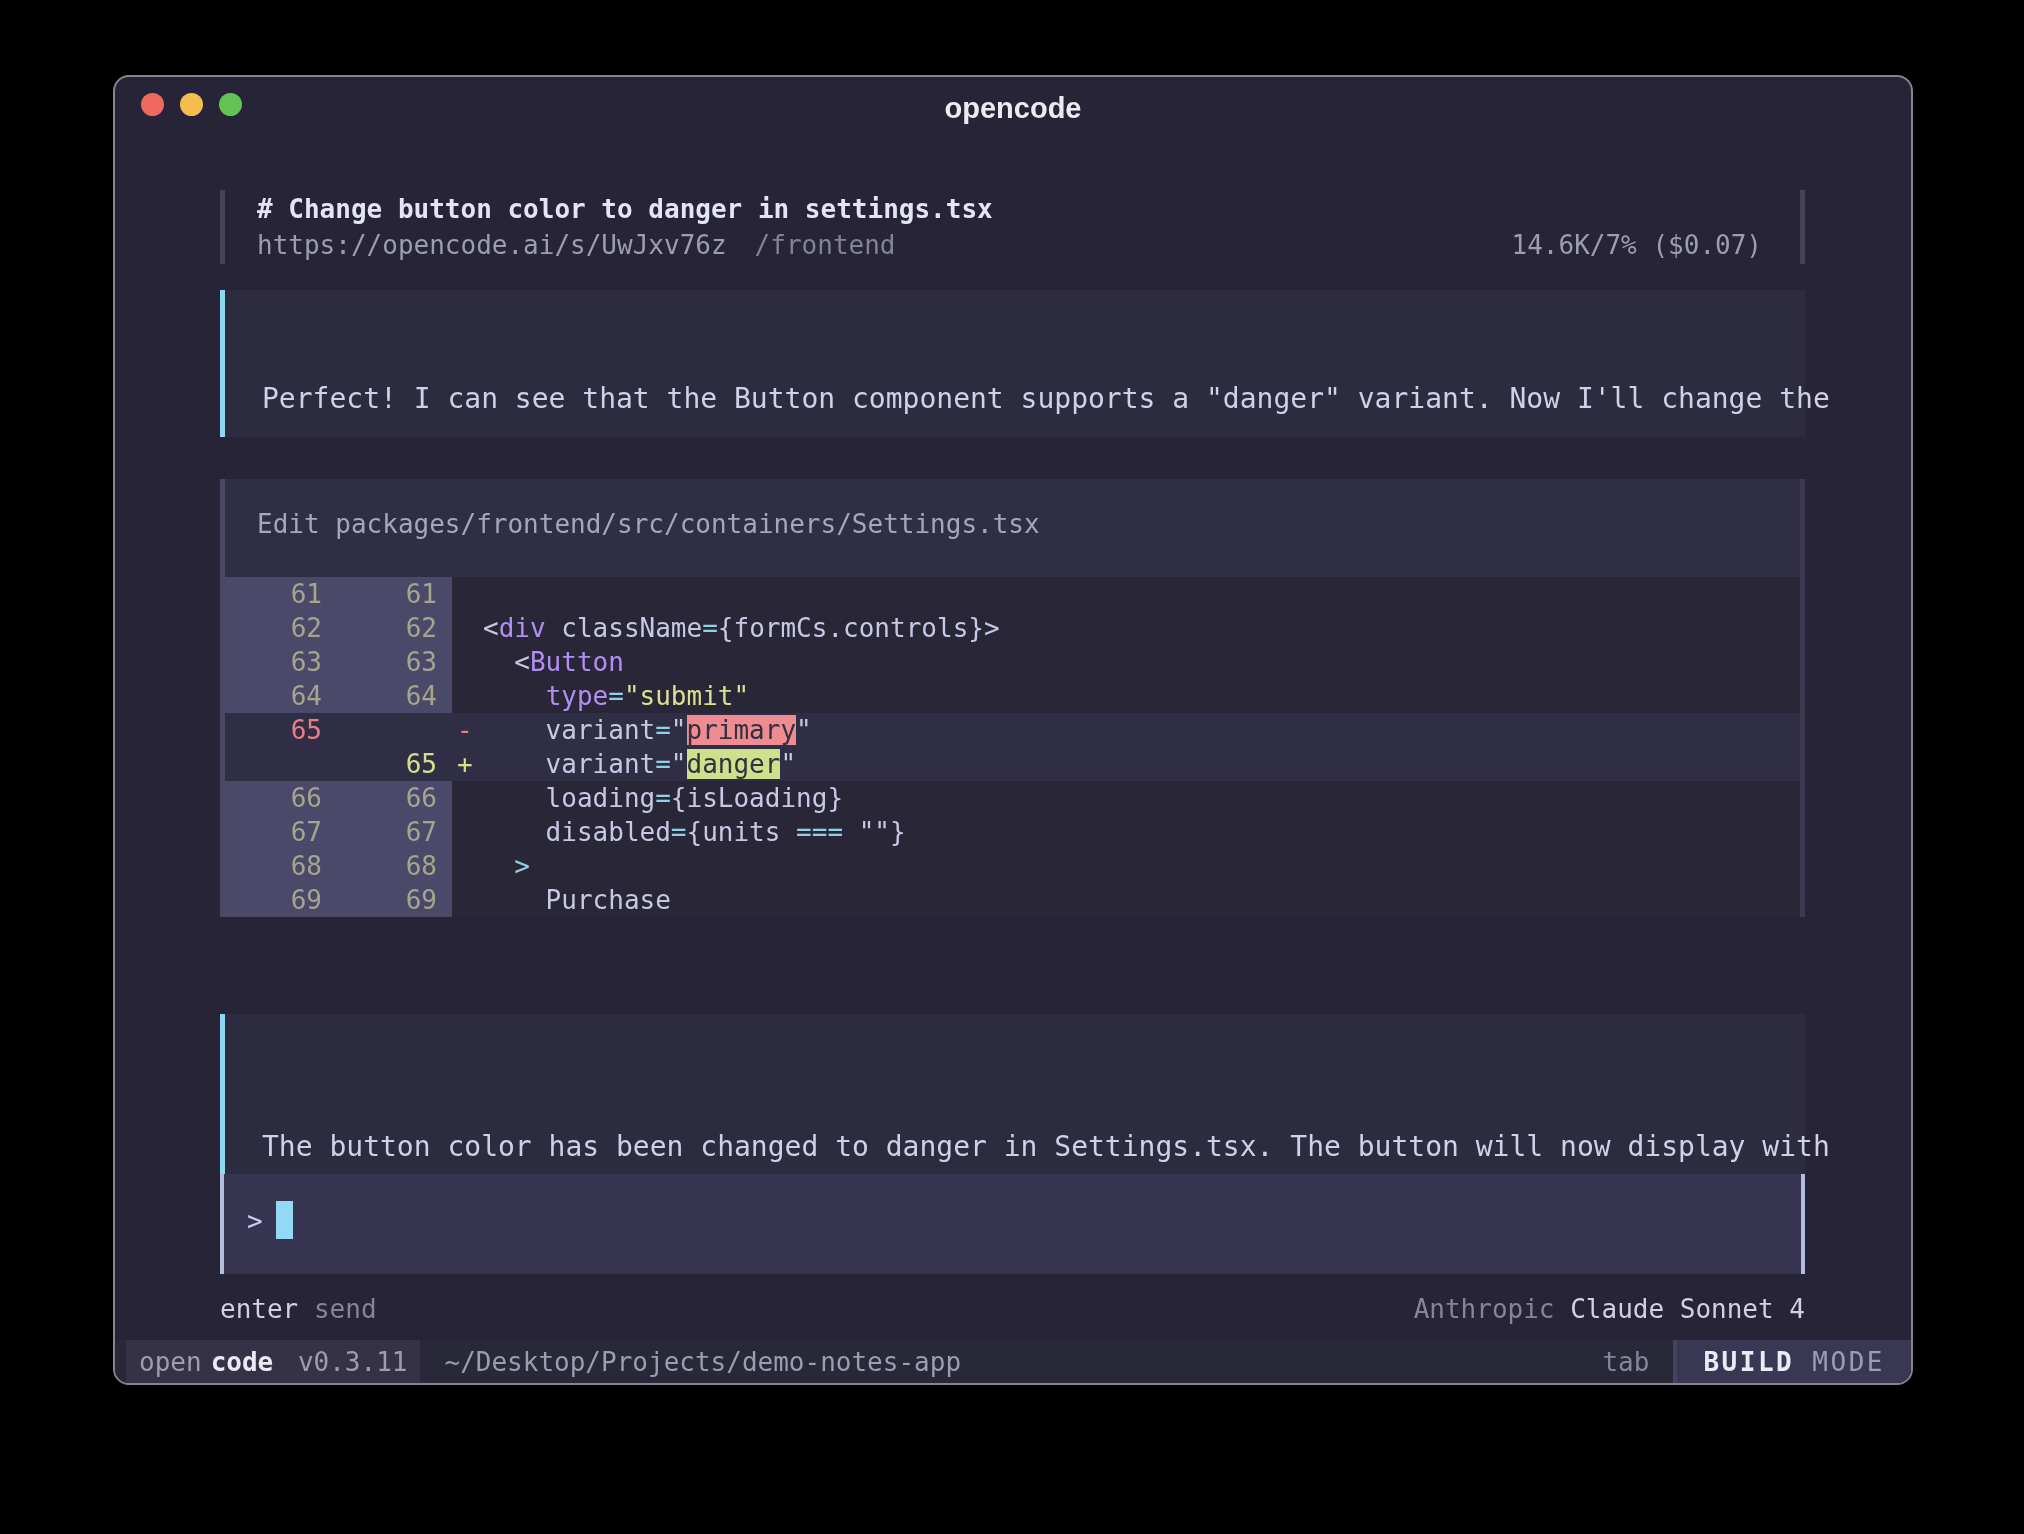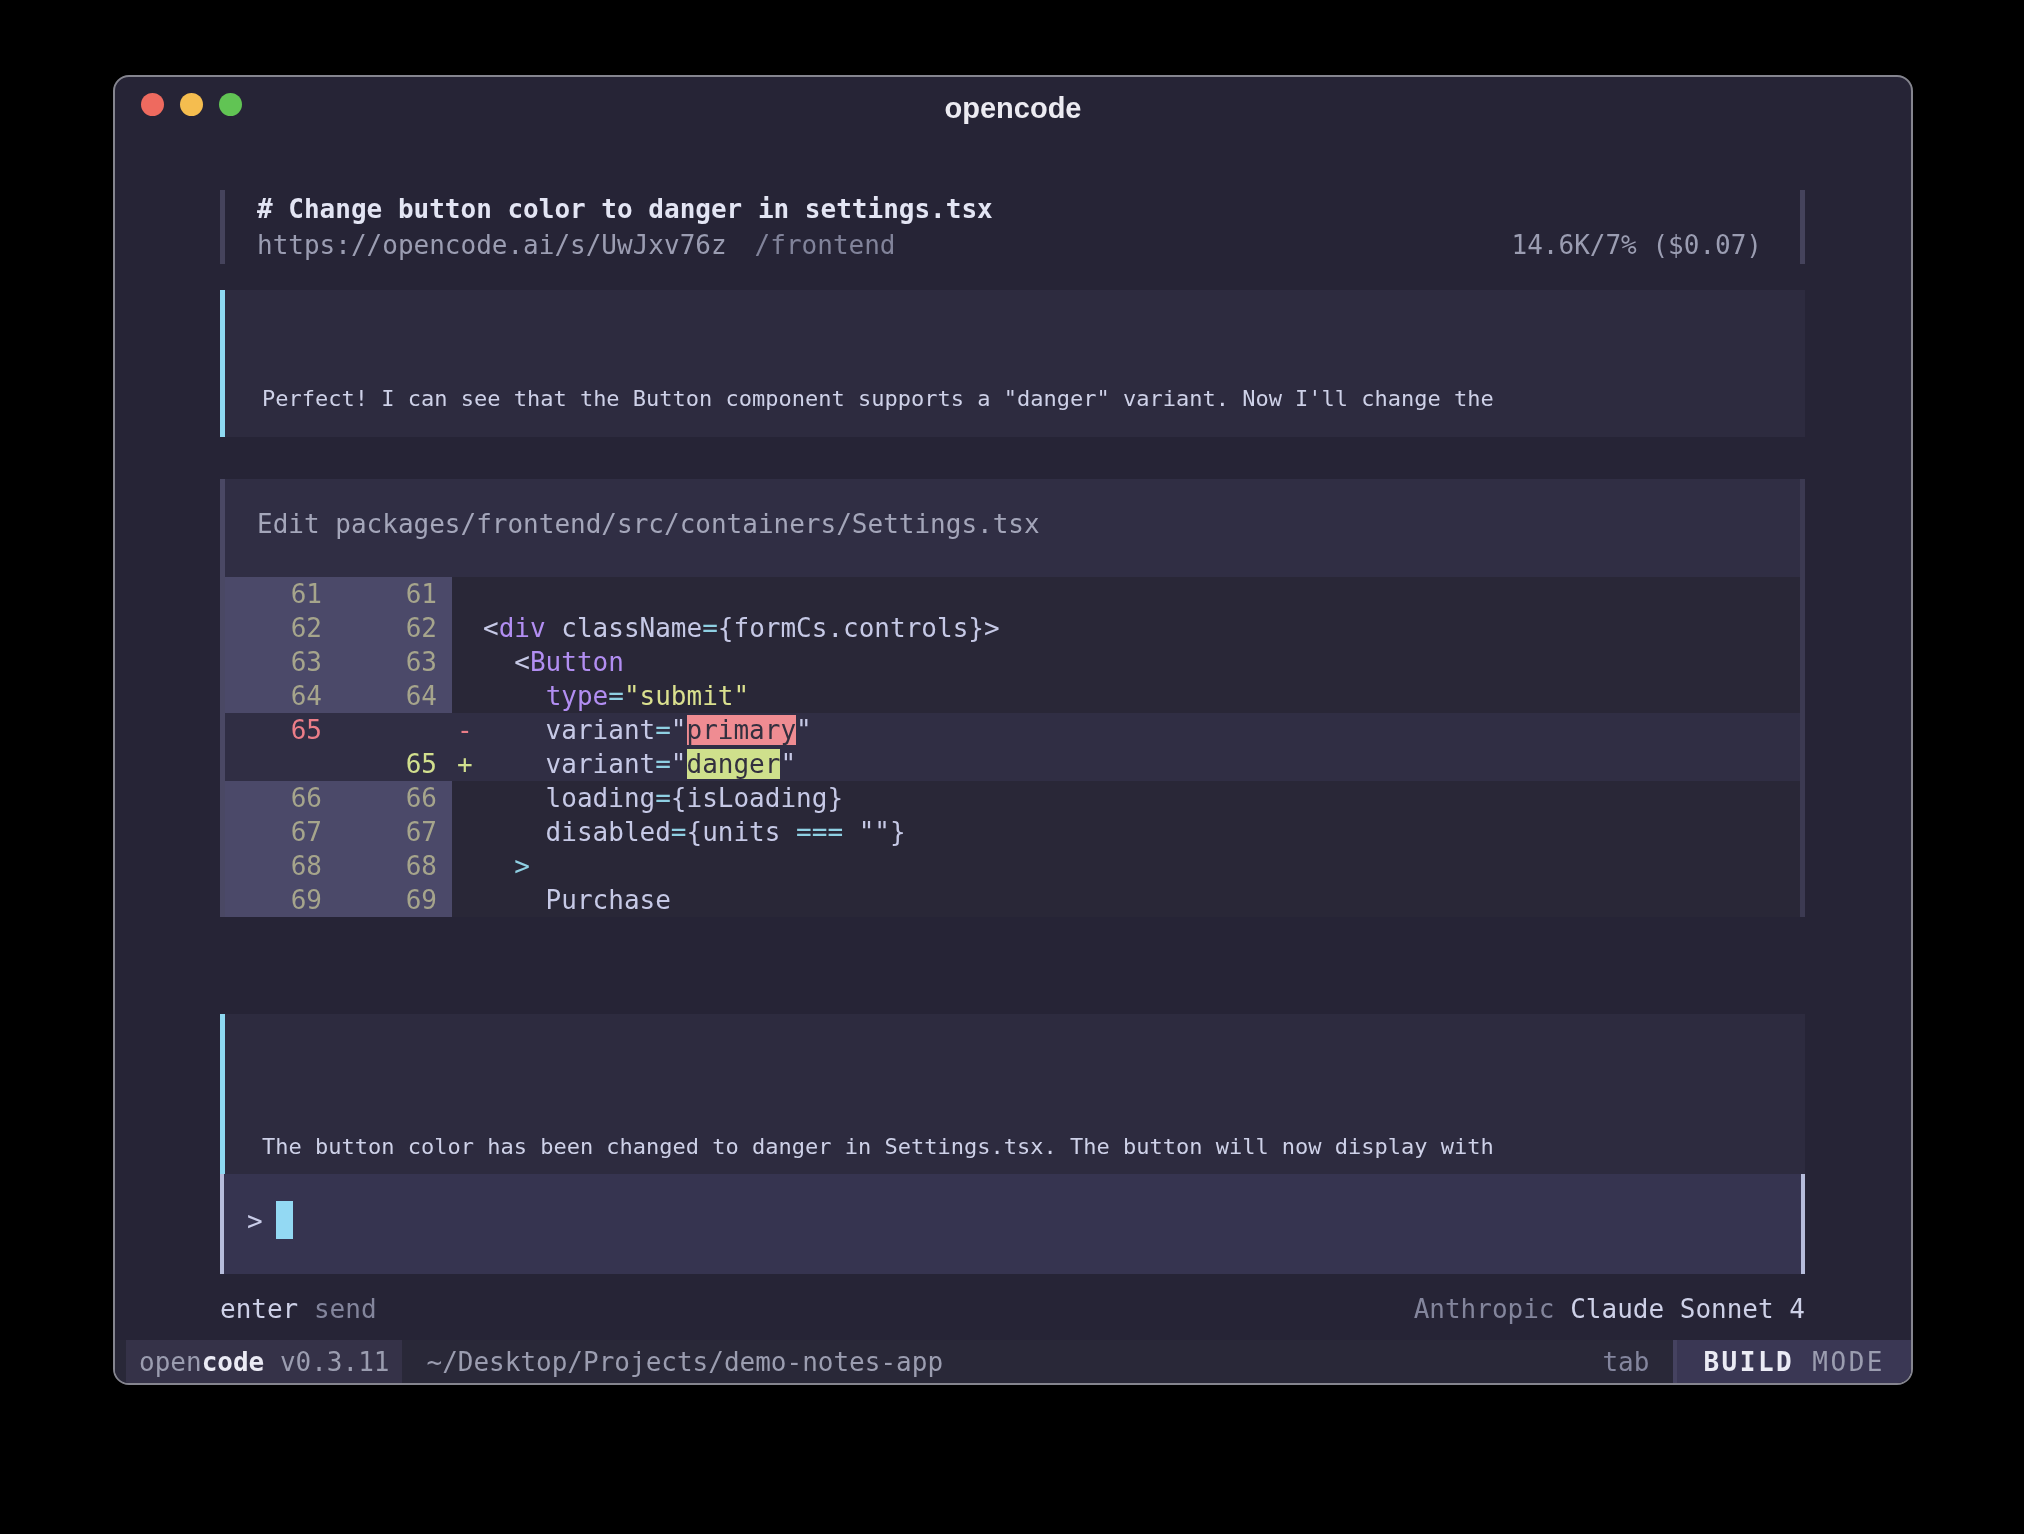--- a/index.html
+++ b/index.html
@@ -22,21 +22,21 @@
   .hdr-block { top:113px; height:74px; border-left:5px solid #45435c; border-right:5px solid #45435c;
                padding:1px 32px 0 32px; font-size:26px; line-height:36px; }
   .hdr-title { font-weight:bold; color:#e3e5f4; white-space:pre; }
   .hdr-line2 { display:flex; color:#9b9db2; white-space:pre;text-align:center; }
   .hdr-url { color:#9b9db2; }
   .hdr-unshare { color:#81839a; margin-left:28px; }
   .hdr-tokens { margin-left:auto; color:#9b9db2; padding-right:6px; }
 
   
   .msg { background:#2d2b3f; border-left:5px solid #8ed9f2; padding:16px 0 0 37px;
-         font-size:22px; line-height:37px; white-space:pre; }
+         font-size:28px; line-height:37px; white-space:pre; }
   .msg.m1 { top:213px; height:147px; }
   .msg.m2 { top:937px; height:175px; padding-top:40px; }
   .msg .body { color:#ced1e8; }
   .msg .meta { color:#8b8da2; }
 
   
   .edit { top:402px; height:438px; background:#302e44;
           border-left:5px solid #4a4864; border-right:5px solid #3c3a52; }
   .edit-hdr { height:98px; padding:30px 0 0 32px; font-size:26px; color:#a4a6ba; white-space:pre; }
   .drow { display:flex; height:34px; font-size:26px; line-height:34px; background:#292737; white-space:pre; }
@@ -61,21 +61,21 @@
             vertical-align:-9px; margin-left:13px; }
 
   
   .hints { top:1217px; display:flex; justify-content:space-between; font-size:26px; white-space:pre; }
   .hint-dim { color:#83859c; } .hint-lit { color:#ced1e8; }
 
   
   .status { position:absolute; left:0; right:0; bottom:0; height:43px; background:#292838;
             display:flex; align-items:center; font-size:26px; white-space:pre; }
   .chip { background:#353248; height:43px; display:flex; align-items:center; padding:0 13px; }
-  .chip.left { margin-left:11px; }
+  .chip.left { margin-left:11px;gap:9px; }
   .st-dim { color:#9b9db0; } .st-lit { color:#ebebf5; font-weight:bold; }
   .cwd { margin-left:24px; color:#9b9db0; }
   .st-right { margin-left:auto; display:flex; align-items:center; height:43px; }
   .st-tab { color:#84869e; margin-right:24px; }
   .st-div { width:4px; height:43px; background:#454260; }
   .chip.mode { background:#3a3754; padding:0 26px; letter-spacing:2.5px; }
 </style>
 </head>
 <body>
 

